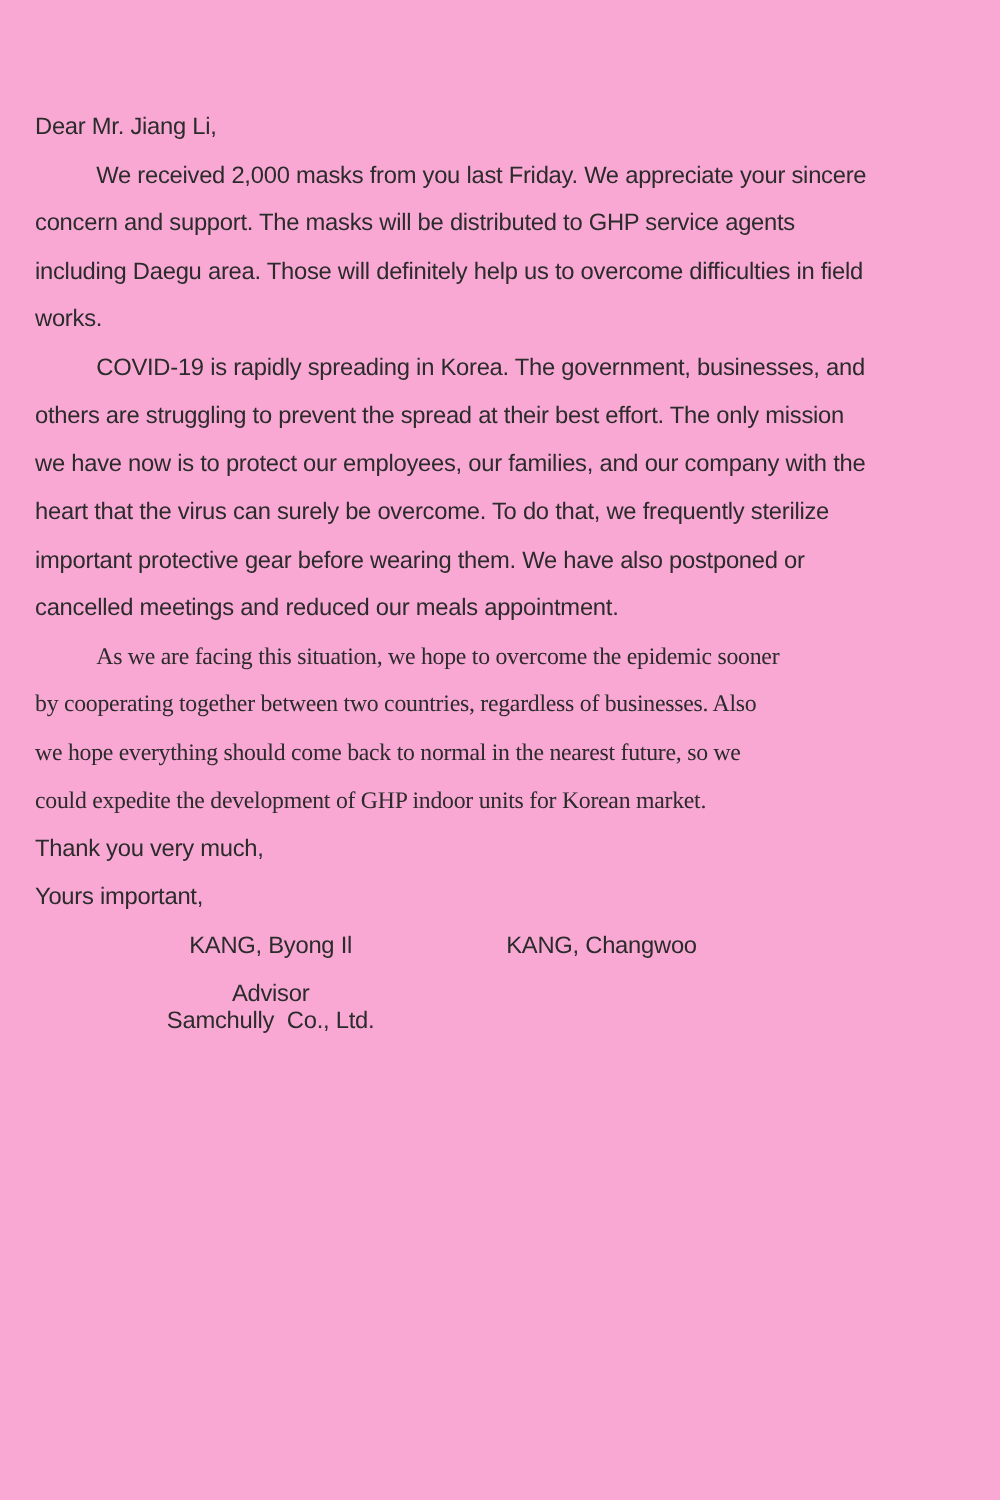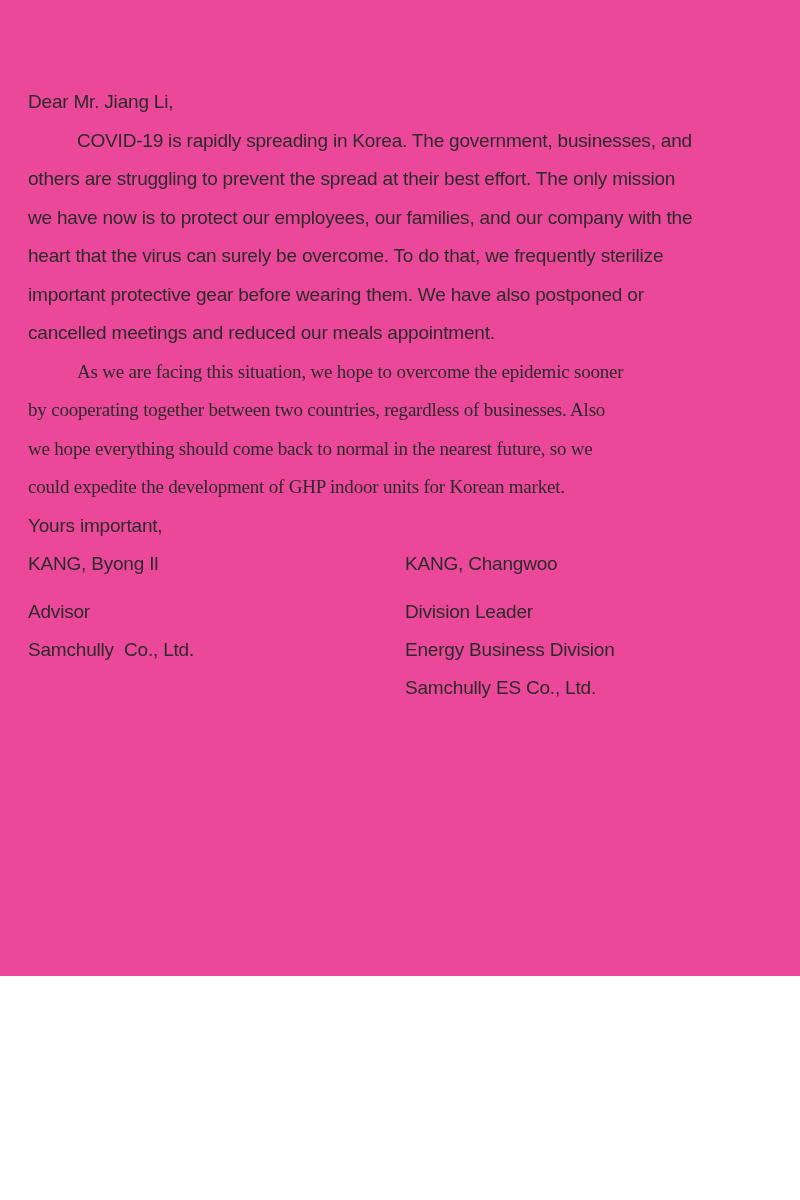--- a/index.html
+++ b/index.html
@@ -3,22 +3,22 @@
 <meta charset="utf-8">
 <style>
   html, body {
     margin: 0;
     padding: 0;
     background: #ffffff;
   }
   .page {
     position: relative;
     width: 800px;
-    height: 976px;
-    background: #ec4899;
+    height: 1200px;
+    background: #f9a8d4;
     overflow: hidden;
     font-family: "Liberation Sans", sans-serif;
     color: #2b2b2b;
   }
   .letter {
     position: absolute;
     left: 28px;
     right: 15px;
     top: 83px;
     font-size: 19px;
@@ -29,55 +29,57 @@
     margin: 0;
     white-space: pre-line;   
   }
   .salutation        { margin-bottom: 54px; }
   .para              { margin-bottom: 9px; text-indent: 49px; }
   .last-para         { margin-bottom: 57px; font-family: Liberation Serif, serif; }
   .closing-thanks    { margin-bottom: 9px; }
   .closing-sincerely { margin-bottom: 51px; }
   .sig-row           { display: flex; }
   .sig-names         { margin-bottom: 9px; }
-  .sig-details       { line-height: 38px; }
-  .sig-col-left      { flex: 0 0 377px; }
+  .sig-details       { line-height: 21px; }
+  .sig-col-left      { flex: 0 0 377px; text-align: center; }
   .sig-col-right     { flex: 1 1 auto; }
 </style>
 </head>
 <body>
 
 <div class="page">
   <div class="letter">
 
     <p class="salutation">Dear Mr. Jiang Li,</p>
 
+    <p class="para">We received 2,000 masks from you last Friday. We appreciate your sincere
+concern and support. The masks will be distributed to GHP service agents
+including Daegu area. Those will definitely help us to overcome difficulties in field
+works.</p>
 
     <p class="para">COVID-19 is rapidly spreading in Korea. The government, businesses, and
 others are struggling to prevent the spread at their best effort. The only mission
 we have now is to protect our employees, our families, and our company with the
 heart that the virus can surely be overcome. To do that, we frequently sterilize
 important protective gear before wearing them. We have also postponed or
 cancelled meetings and reduced our meals appointment.</p>
 
     <p class="para last-para">As we are facing this situation, we hope to overcome the epidemic sooner
 by cooperating together between two countries, regardless of businesses. Also
 we hope everything should come back to normal in the nearest future, so we
 could expedite the development of GHP indoor units for Korean market.</p>
 
+    <p class="closing-thanks">Thank you very much,</p>
 
     <p class="closing-sincerely">Yours important,</p>
 
     <div class="sig-row sig-names">
       <p class="sig-col-left">KANG, Byong Il</p>
       <p class="sig-col-right">KANG, Changwoo</p>
     </div>
 
     <div class="sig-row sig-details">
       <p class="sig-col-left">Advisor
 Samchully &nbsp;Co., Ltd.</p>
-      <p class="sig-col-right">Division Leader
-Energy Business Division
-Samchully ES Co., Ltd.</p>
     </div>
 
   </div>
 </div>
 
 </body></html>

